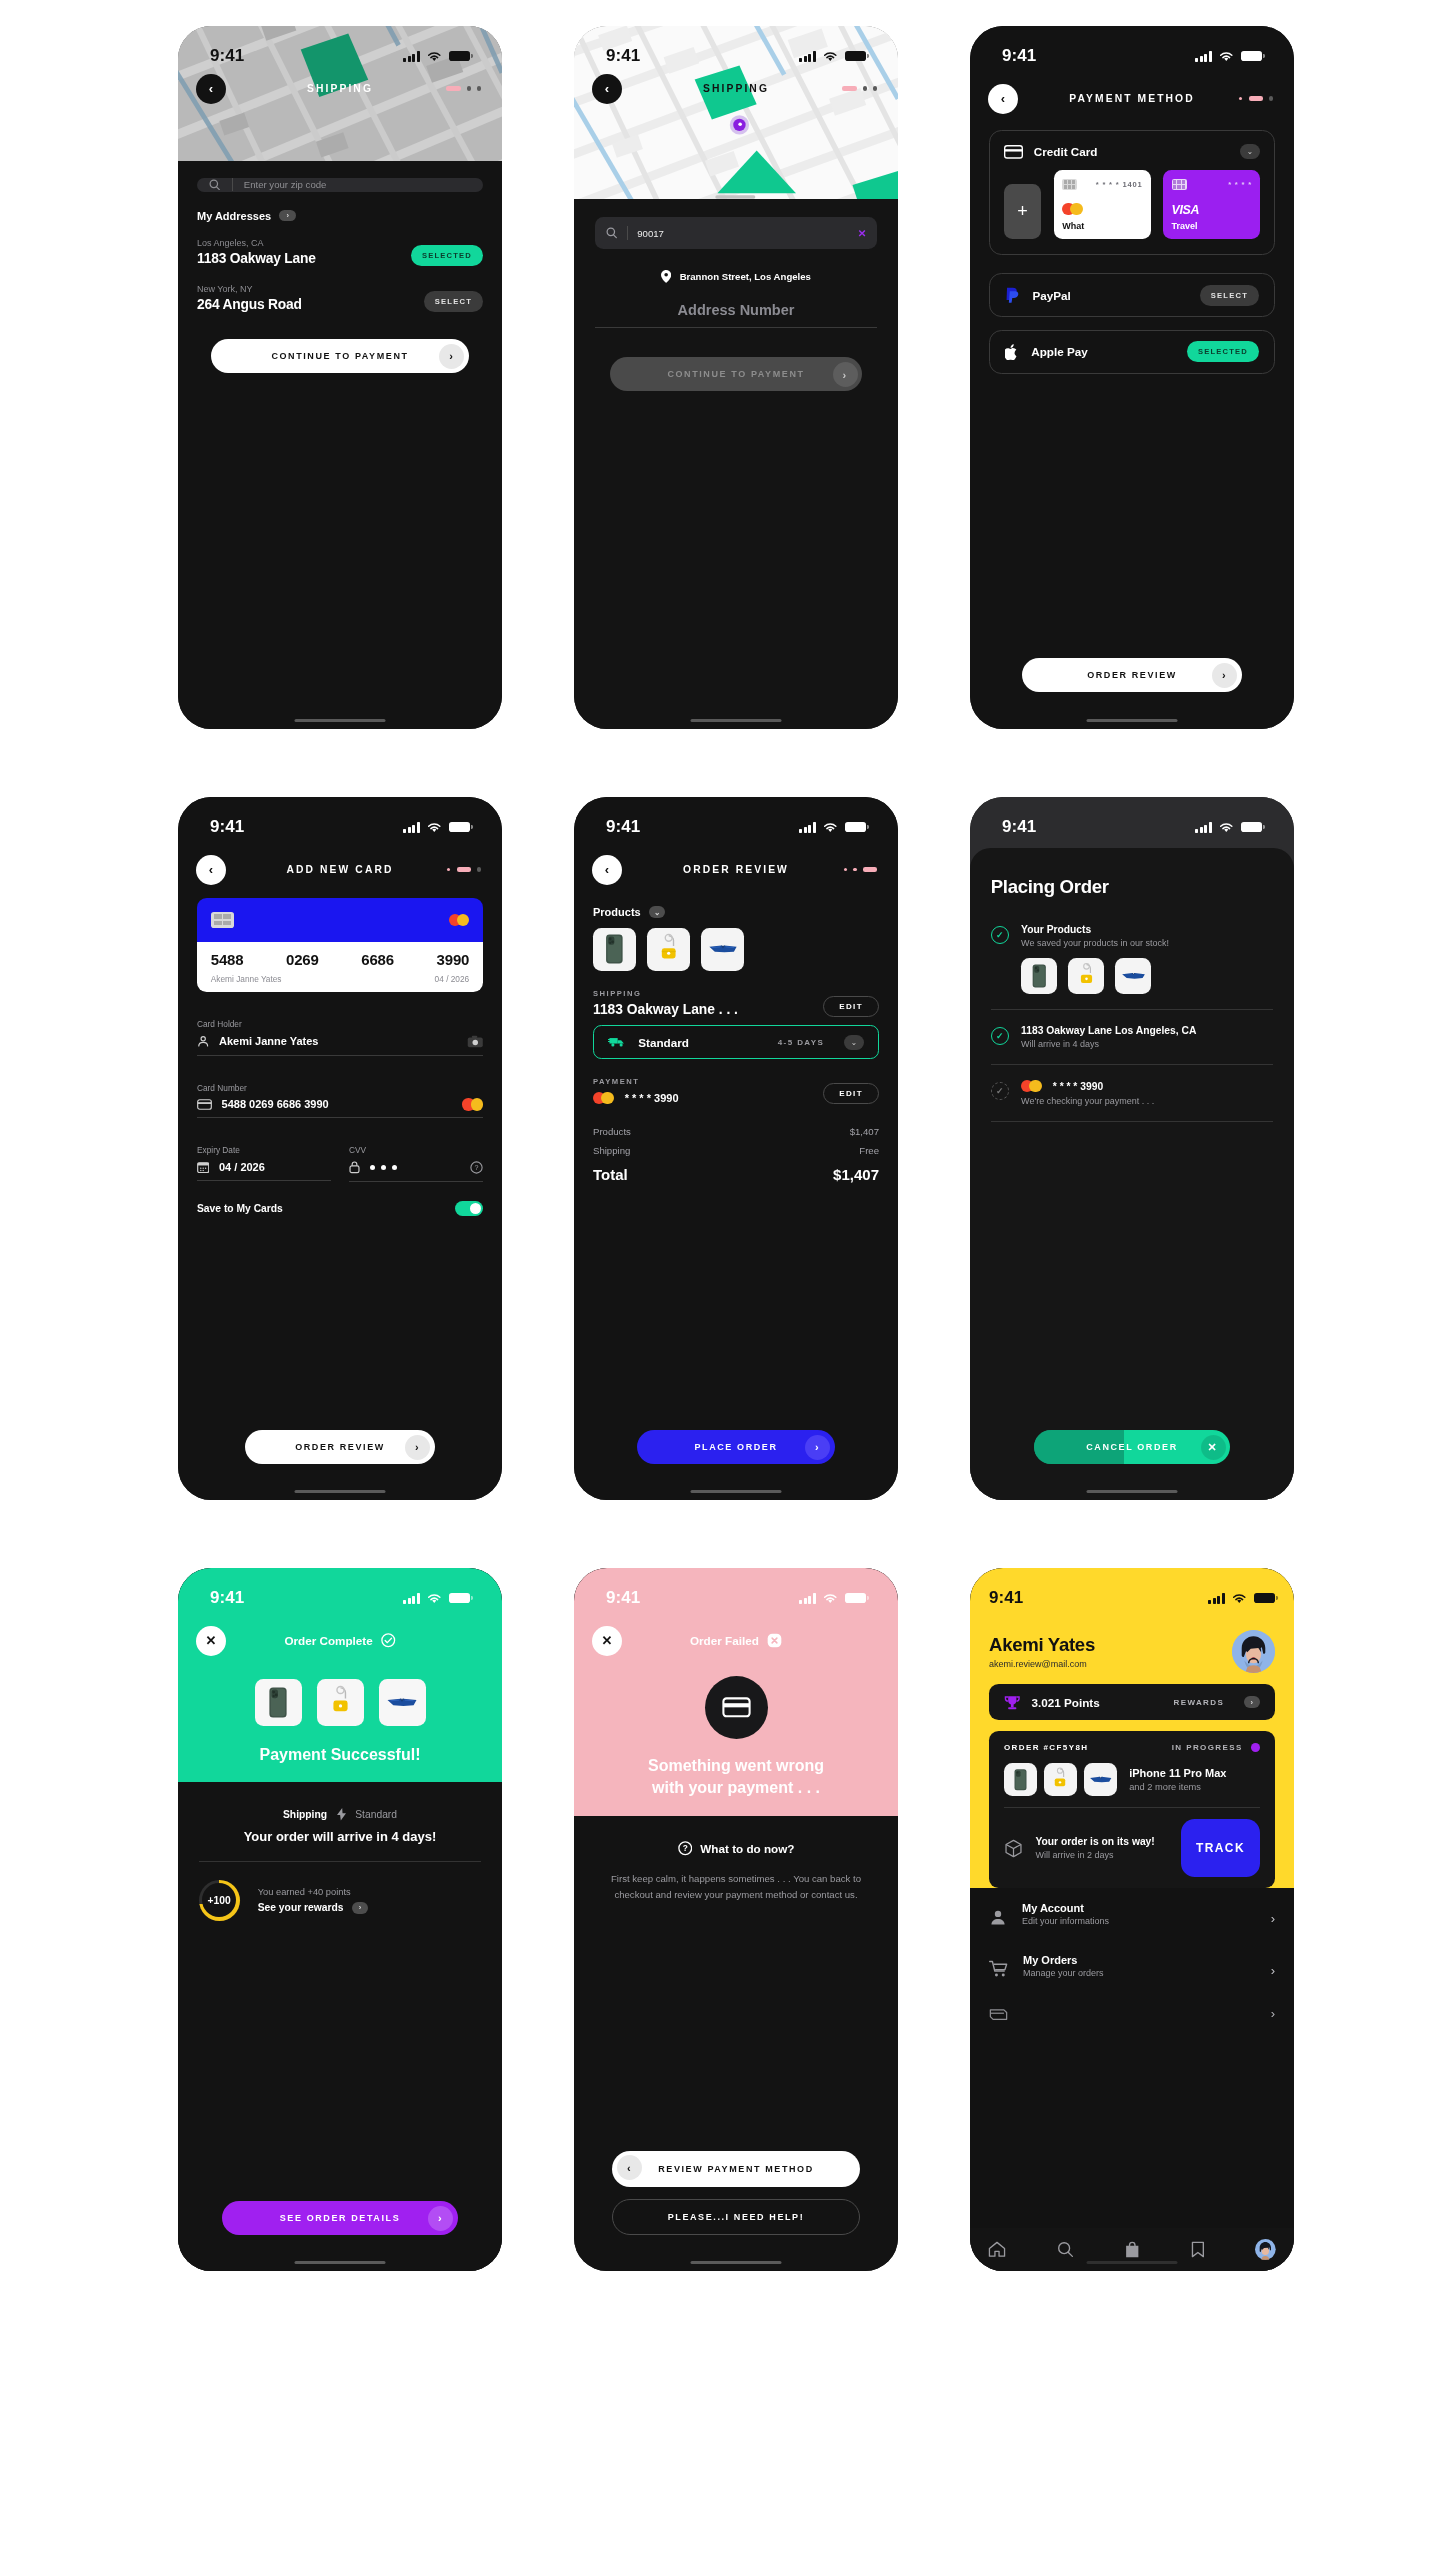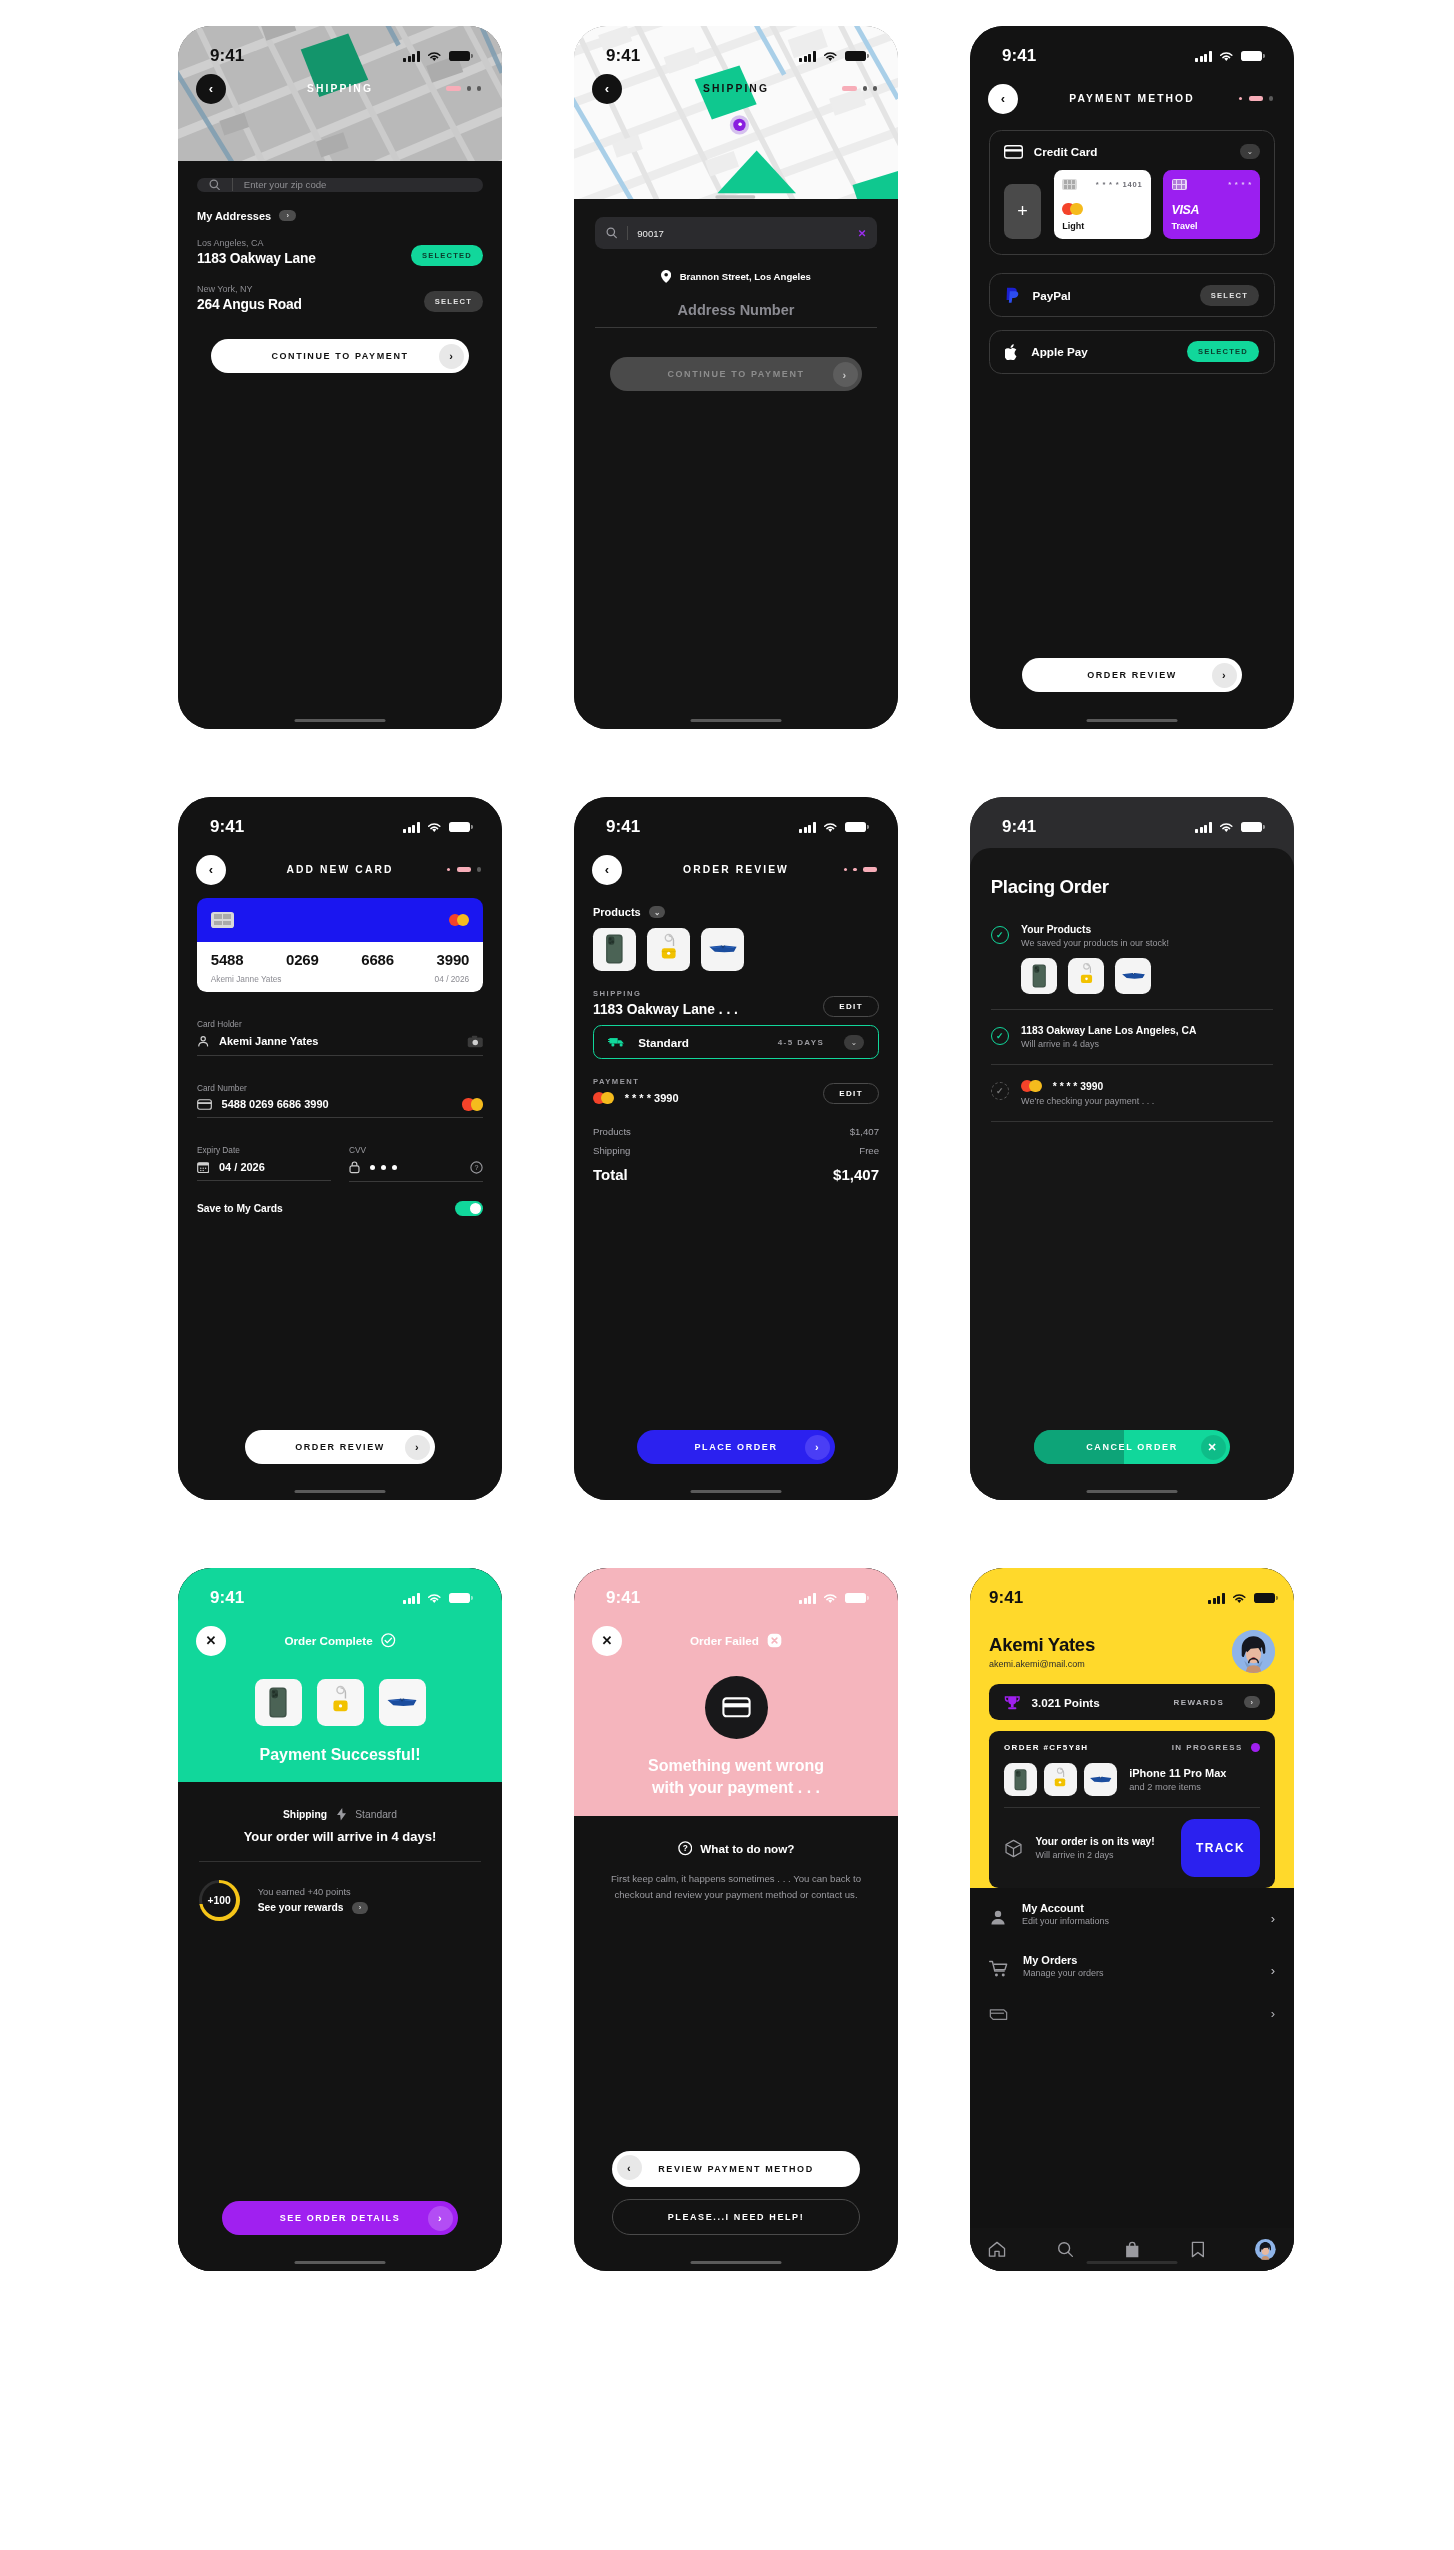--- a/index.html
+++ b/index.html
@@ -510,21 +510,21 @@
                     <i></i>
                     <i></i>
                   </span>
                 <span class="mc-num">* * * *  1401</span>
               </div>
               <div>
                 <span class="mastercard" style="display:block;margin-bottom:4.1px">
                     <i></i>
                     <i></i>
                   </span>
-                <span class="mc-label">Light</span>
+                <span class="mc-label">What</span>
               </div>
             </div>
             <div class="mini-card purple">
               <div class="mc-top">
                 <span class="chip">
                     <i></i>
                     <i></i>
                     <i></i>
                     <i></i>
                     <i></i>
@@ -1138,21 +1138,21 @@
                   <path d="M5.6 9.6a7.5 7.5 0 019.8 0" stroke="currentColor" stroke-width="2.2" fill="none" stroke-linecap="round"></path>
                 </svg>
             </span>
             <span class="batt"></span>
           </span>
         </div>
 
         <div style="display:flex;align-items:center;justify-content:space-between;margin-top:11px">
           <div>
             <div class="s9-name">Akemi Yates</div>
-            <div class="s9-mail">akemi.akemi@mail.com</div>
+            <div class="s9-mail">akemi.review@mail.com</div>
           </div>
           <div class="avatar">
             <svg width="43" height="43" viewBox="0 0 62 62">
                 <circle cx="31" cy="31" r="31" fill="#8fb4e8"></circle>
                 <path d="M14 26c0-10 8-17 17-17s17 7 17 17v6c0 2-2 3-3 2l-2-9-5 3-10-2-8 5-3 8c-2 0-3-1-3-3z" fill="#151820"></path>
                 <ellipse cx="31" cy="35" rx="11" ry="13" fill="#e8b9a0"></ellipse>
                 <path d="M20 30c0-7 5-12 11-12s11 5 11 12v2l-4-6-11 1-5 5z" fill="#151820"></path>
                 <path d="M18 44c1 8 6 14 13 14s12-6 13-14c-3 5-8 8-13 8s-10-3-13-8z" fill="#151820" opacity=".15"></path>
                 <ellipse cx="31" cy="41" rx="3" ry="2" fill="#c4565a"></ellipse>
                 <path d="M22 54c3-2 6-3 9-3s6 1 9 3l3 8H19z" fill="#c7926f"></path>

